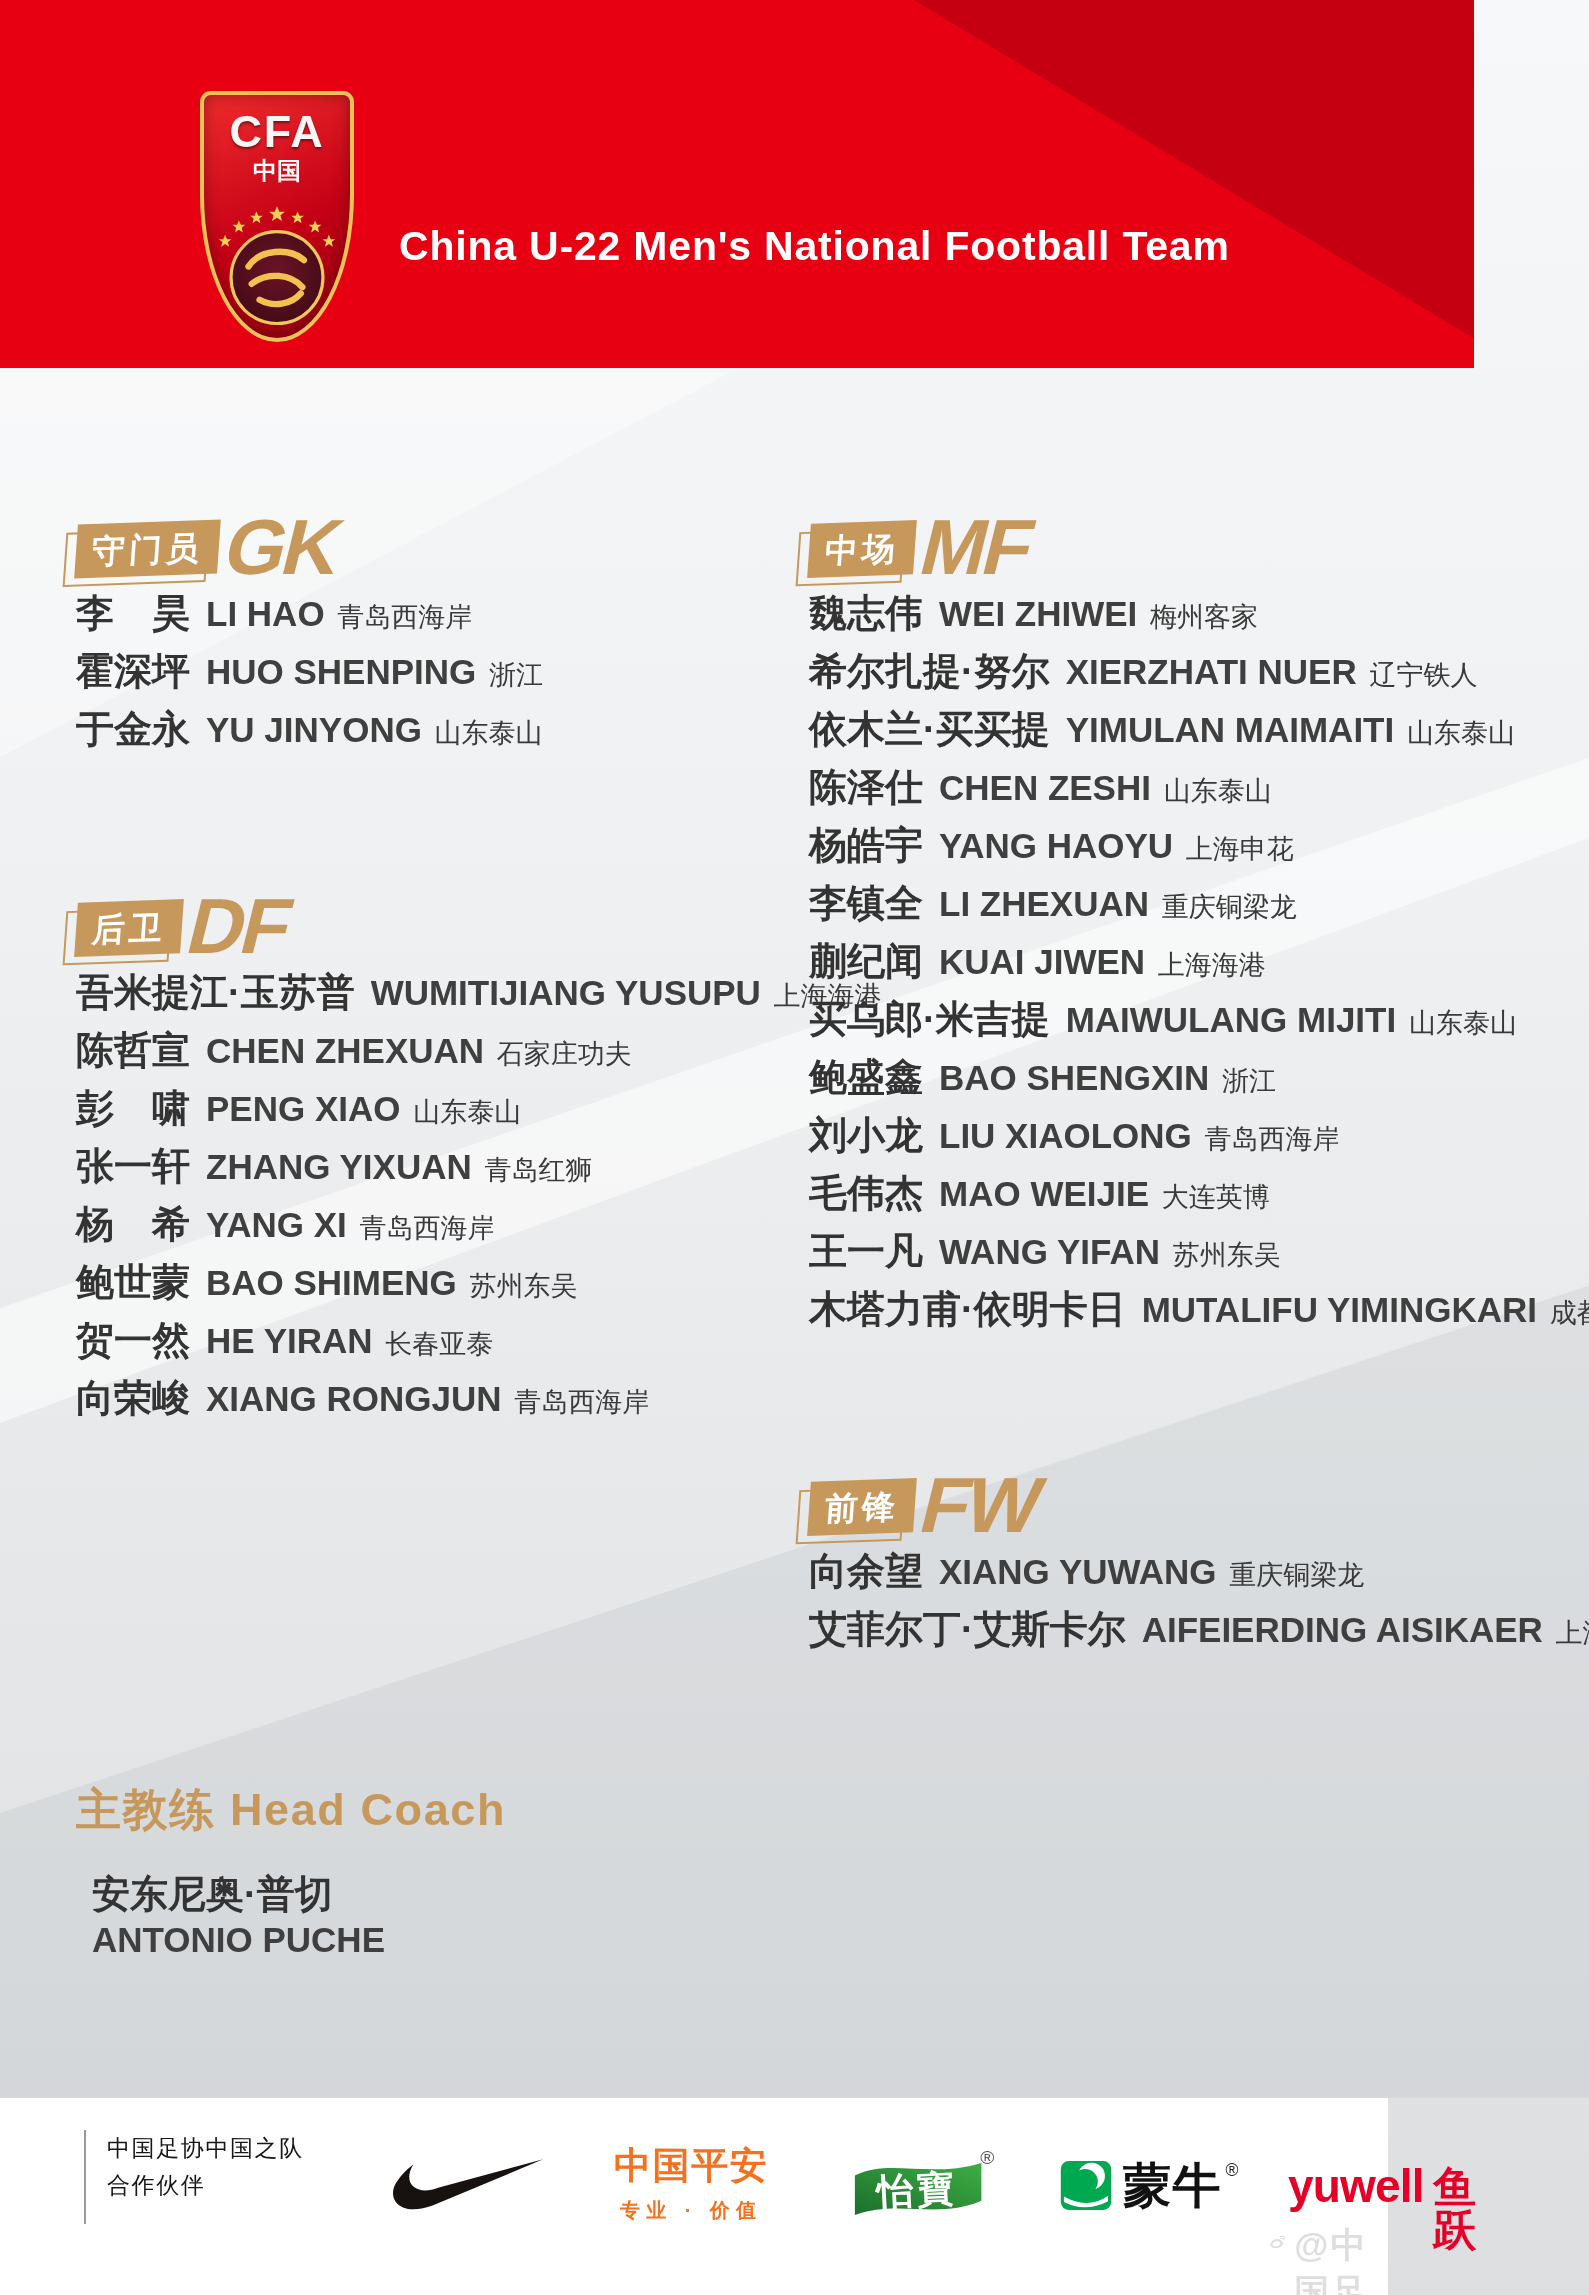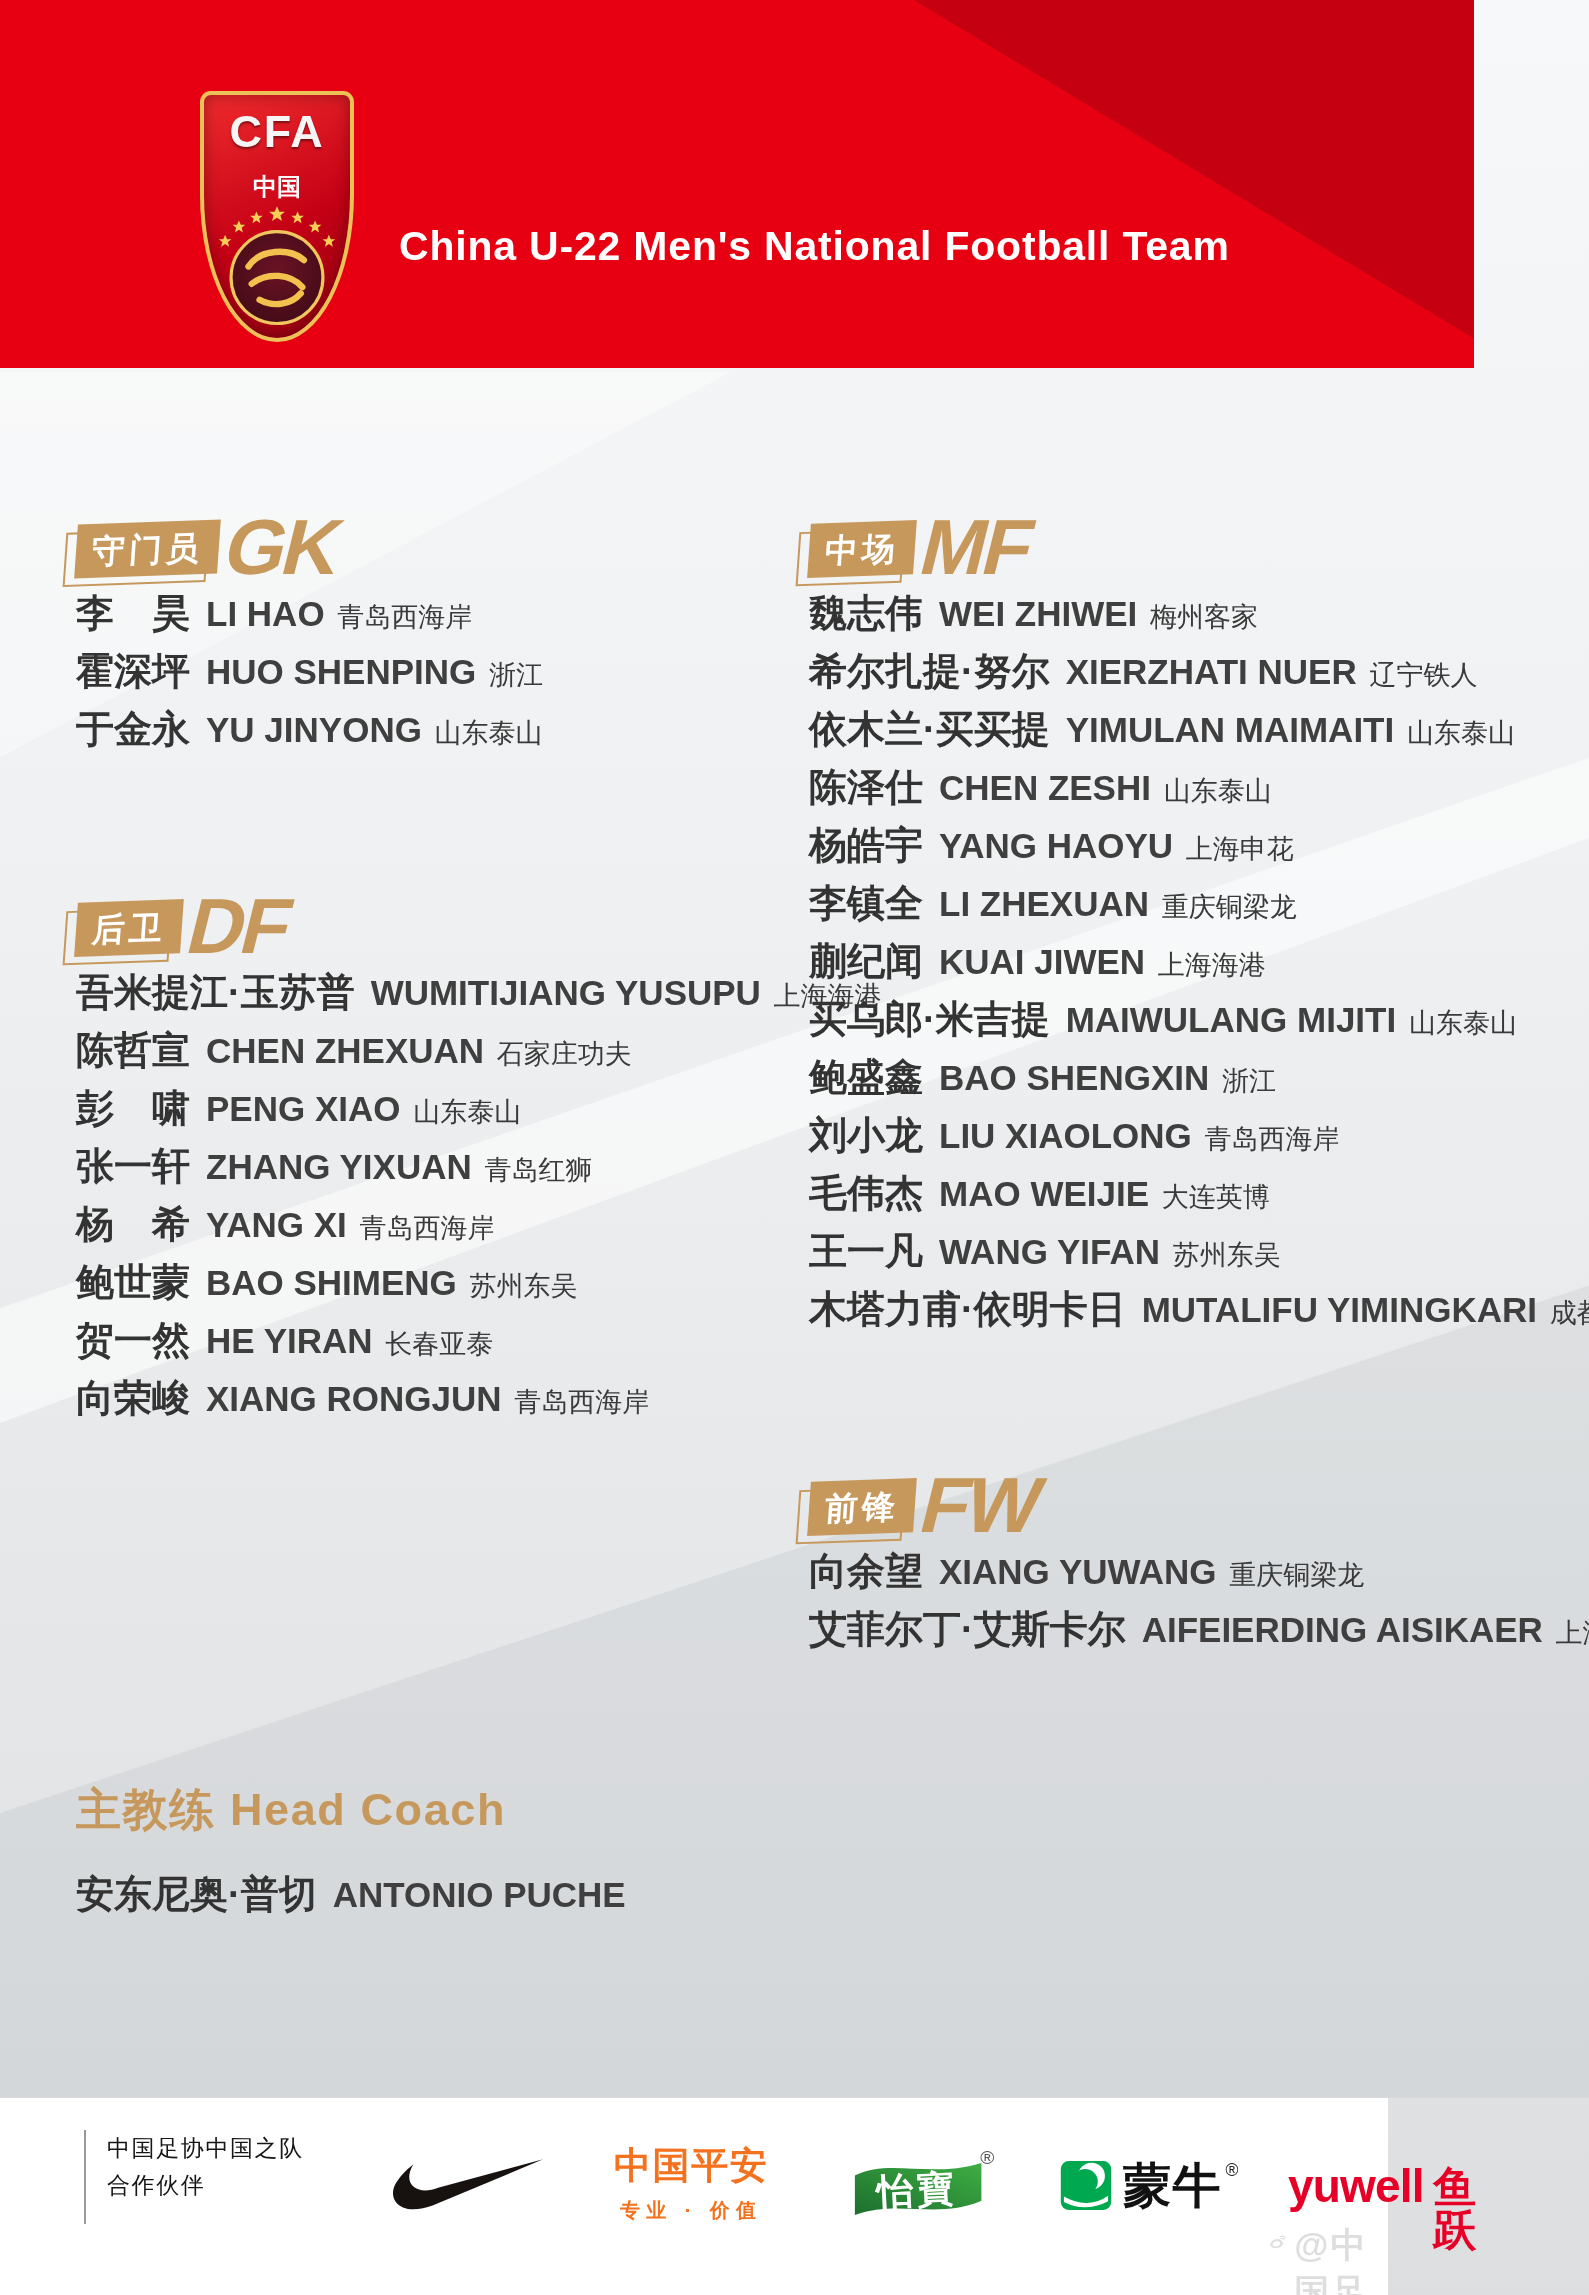--- a/index.html
+++ b/index.html
@@ -25,21 +25,21 @@
   .subtitle{position:absolute;left:399px;top:223px;font-size:41px;font-weight:800;
     color:#fff;letter-spacing:0.8px;white-space:nowrap;}
 
   
   .cfa-badge{position:absolute;left:200px;top:91px;width:154px;height:251px;
     background:linear-gradient(155deg,#ef2b2d 0%,#c40015 55%,#930012 100%);
     border:4.8px solid #ecc258;border-radius:11px 11px 79px 79px/11px 11px 151px 151px;
     box-shadow:inset 0 0 16px rgba(0,0,0,.35);box-sizing:border-box;}
   .cfa-text{margin-top:14.3px;text-align:center;font-size:45px;font-weight:900;color:#f5f5f5;
     letter-spacing:1.6px;text-shadow:0 1.6px 2.4px rgba(0,0,0,.45);line-height:1;}
-  .cfa-cn{text-align:center;font-size:24px;font-weight:800;color:#fff;margin-top:21px;line-height:1;}
+  .cfa-cn{text-align:center;font-size:24px;font-weight:800;color:#fff;margin-top:5px;line-height:1;}
   .cfa-emblem{position:absolute;left:50%;transform:translateX(-50%);bottom:4.8px;}
 
   
   .section{position:absolute;}
   #sec-gk{left:76px;top:499px;}
   #sec-df{left:76px;top:878px;}
   #sec-mf{left:809px;top:499px;}
   #sec-fw{left:809px;top:1457px;}
   .sec-head{display:flex;align-items:flex-end;height:76px;margin-bottom:12.7px;}
   .badge{display:inline-block;position:relative;background:#c6985c;color:#fff;
@@ -50,21 +50,21 @@
   .letters{color:#c6985c;font-size:78px;font-weight:900;letter-spacing:-3.2px;
     transform:skewX(-14deg);line-height:.78;margin-left:8px;position:relative;top:3.2px;}
   .row{display:flex;align-items:baseline;height:58px;white-space:nowrap;}
   .p-name{font-size:38px;font-weight:800;color:#333333;}
   .p-pinyin{font-size:35px;font-weight:700;color:#3f3f3f;margin-left:16px;text-align:right;}
   .p-club{font-size:27px;font-weight:500;color:#3a3a3a;margin-left:12.7px;}
 
   
   .coach{position:absolute;left:76px;top:1780px;}
   .coach-title{font-size:45px;font-weight:800;color:#c6985c;letter-spacing:1.6px;white-space:nowrap;}
-  .coach-name-row{margin-top:29px;display:flex;align-items:baseline;white-space:nowrap;}
+  .coach-name-row{margin-top:29px;display:flex;align-items:baseline;white-space:nowrap;flex-direction:column;}
 
   
   .footer{position:absolute;left:0;top:2098px;width:1388px;height:197px;background:#ffffff;}
   .divider{position:absolute;left:84px;top:32px;width:1.6px;height:94px;background:#9a9a9a;}
   .partner{position:absolute;left:107px;top:32px;font-size:23px;color:#161616;
     line-height:37px;letter-spacing:1.6px;font-weight:500;}
   .nike{position:absolute;left:372px;top:60px;width:188px;height:54px;}
   .pingan{position:absolute;left:614px;top:49px;text-align:center;}
   .pingan-name{font-size:37px;font-weight:900;color:#f4711d;letter-spacing:1.6px;line-height:1;}
   .pingan-slogan{margin-top:12.7px;font-size:20px;font-weight:700;color:#f4711d;letter-spacing:6.4px;}

